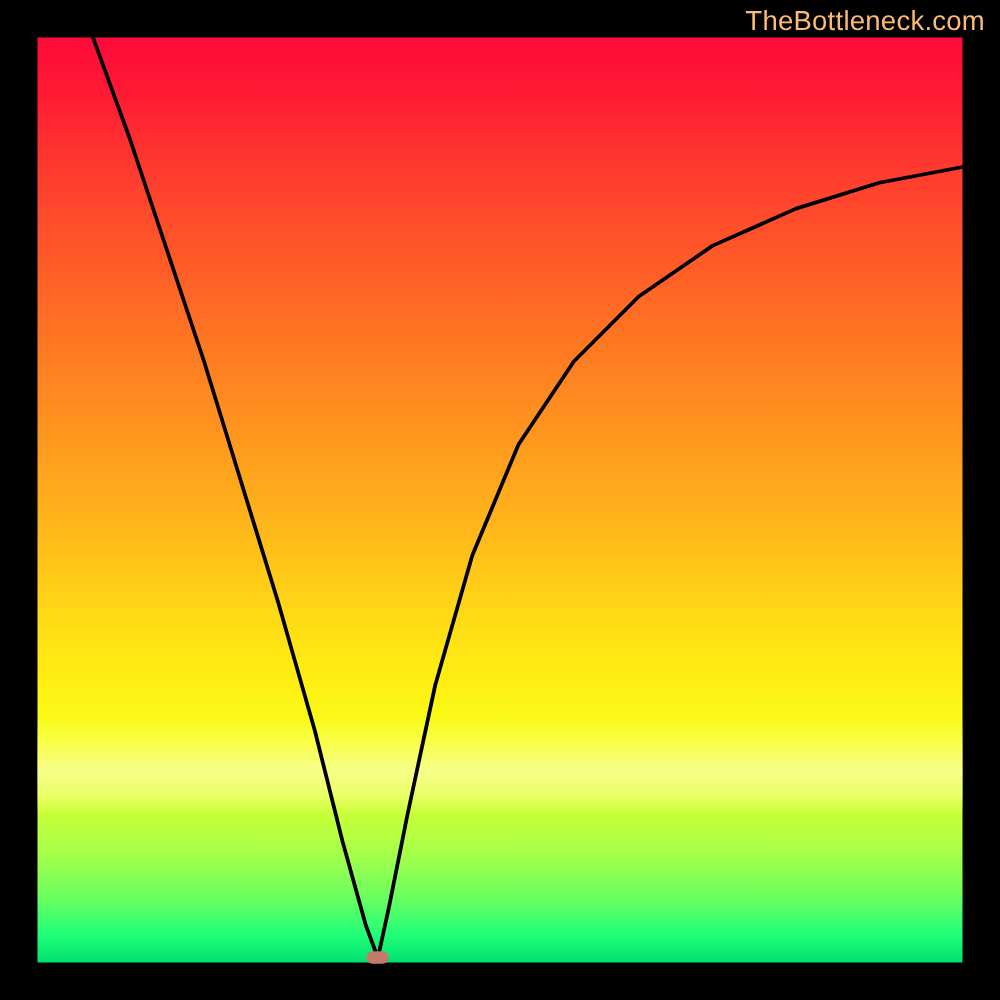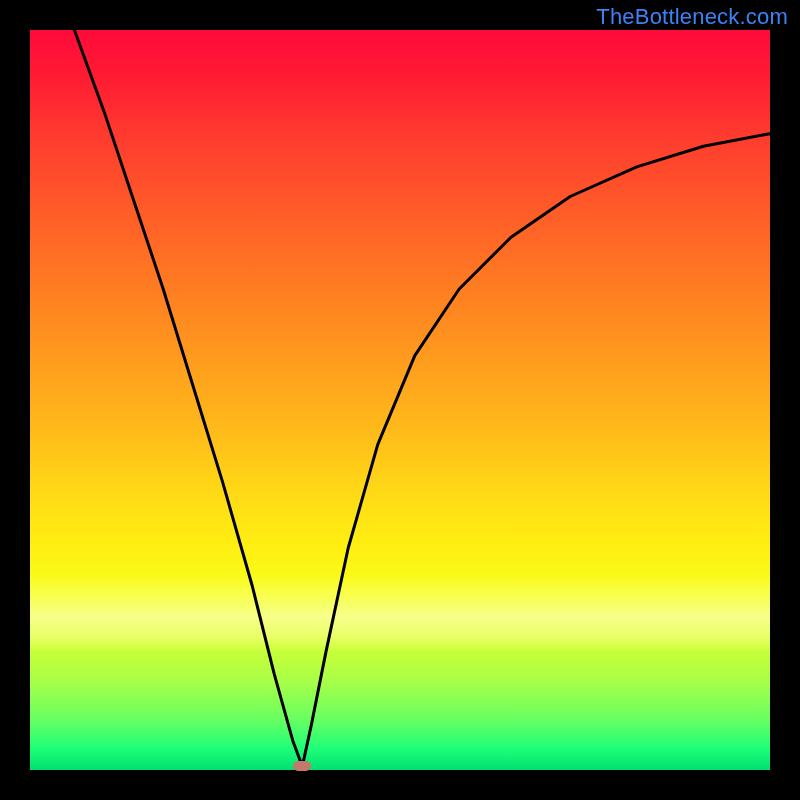--- a/index.html
+++ b/index.html
@@ -62,21 +62,21 @@
     position: absolute;
     left: 0;
     top: 0;
     width: 740px;
     height: 740px;
   }
   .watermark {
     position: absolute;
     top: 4px;
     right: 12px;
-    color: #3b82f6;
+    color: #fdba74;
     font-size: 22px;
     font-weight: 500;
     letter-spacing: 0.2px;
     user-select: none;
   }
   .minpoint {
     position: absolute;
     width: 18px;
     height: 10px;
     border-radius: 5px;

